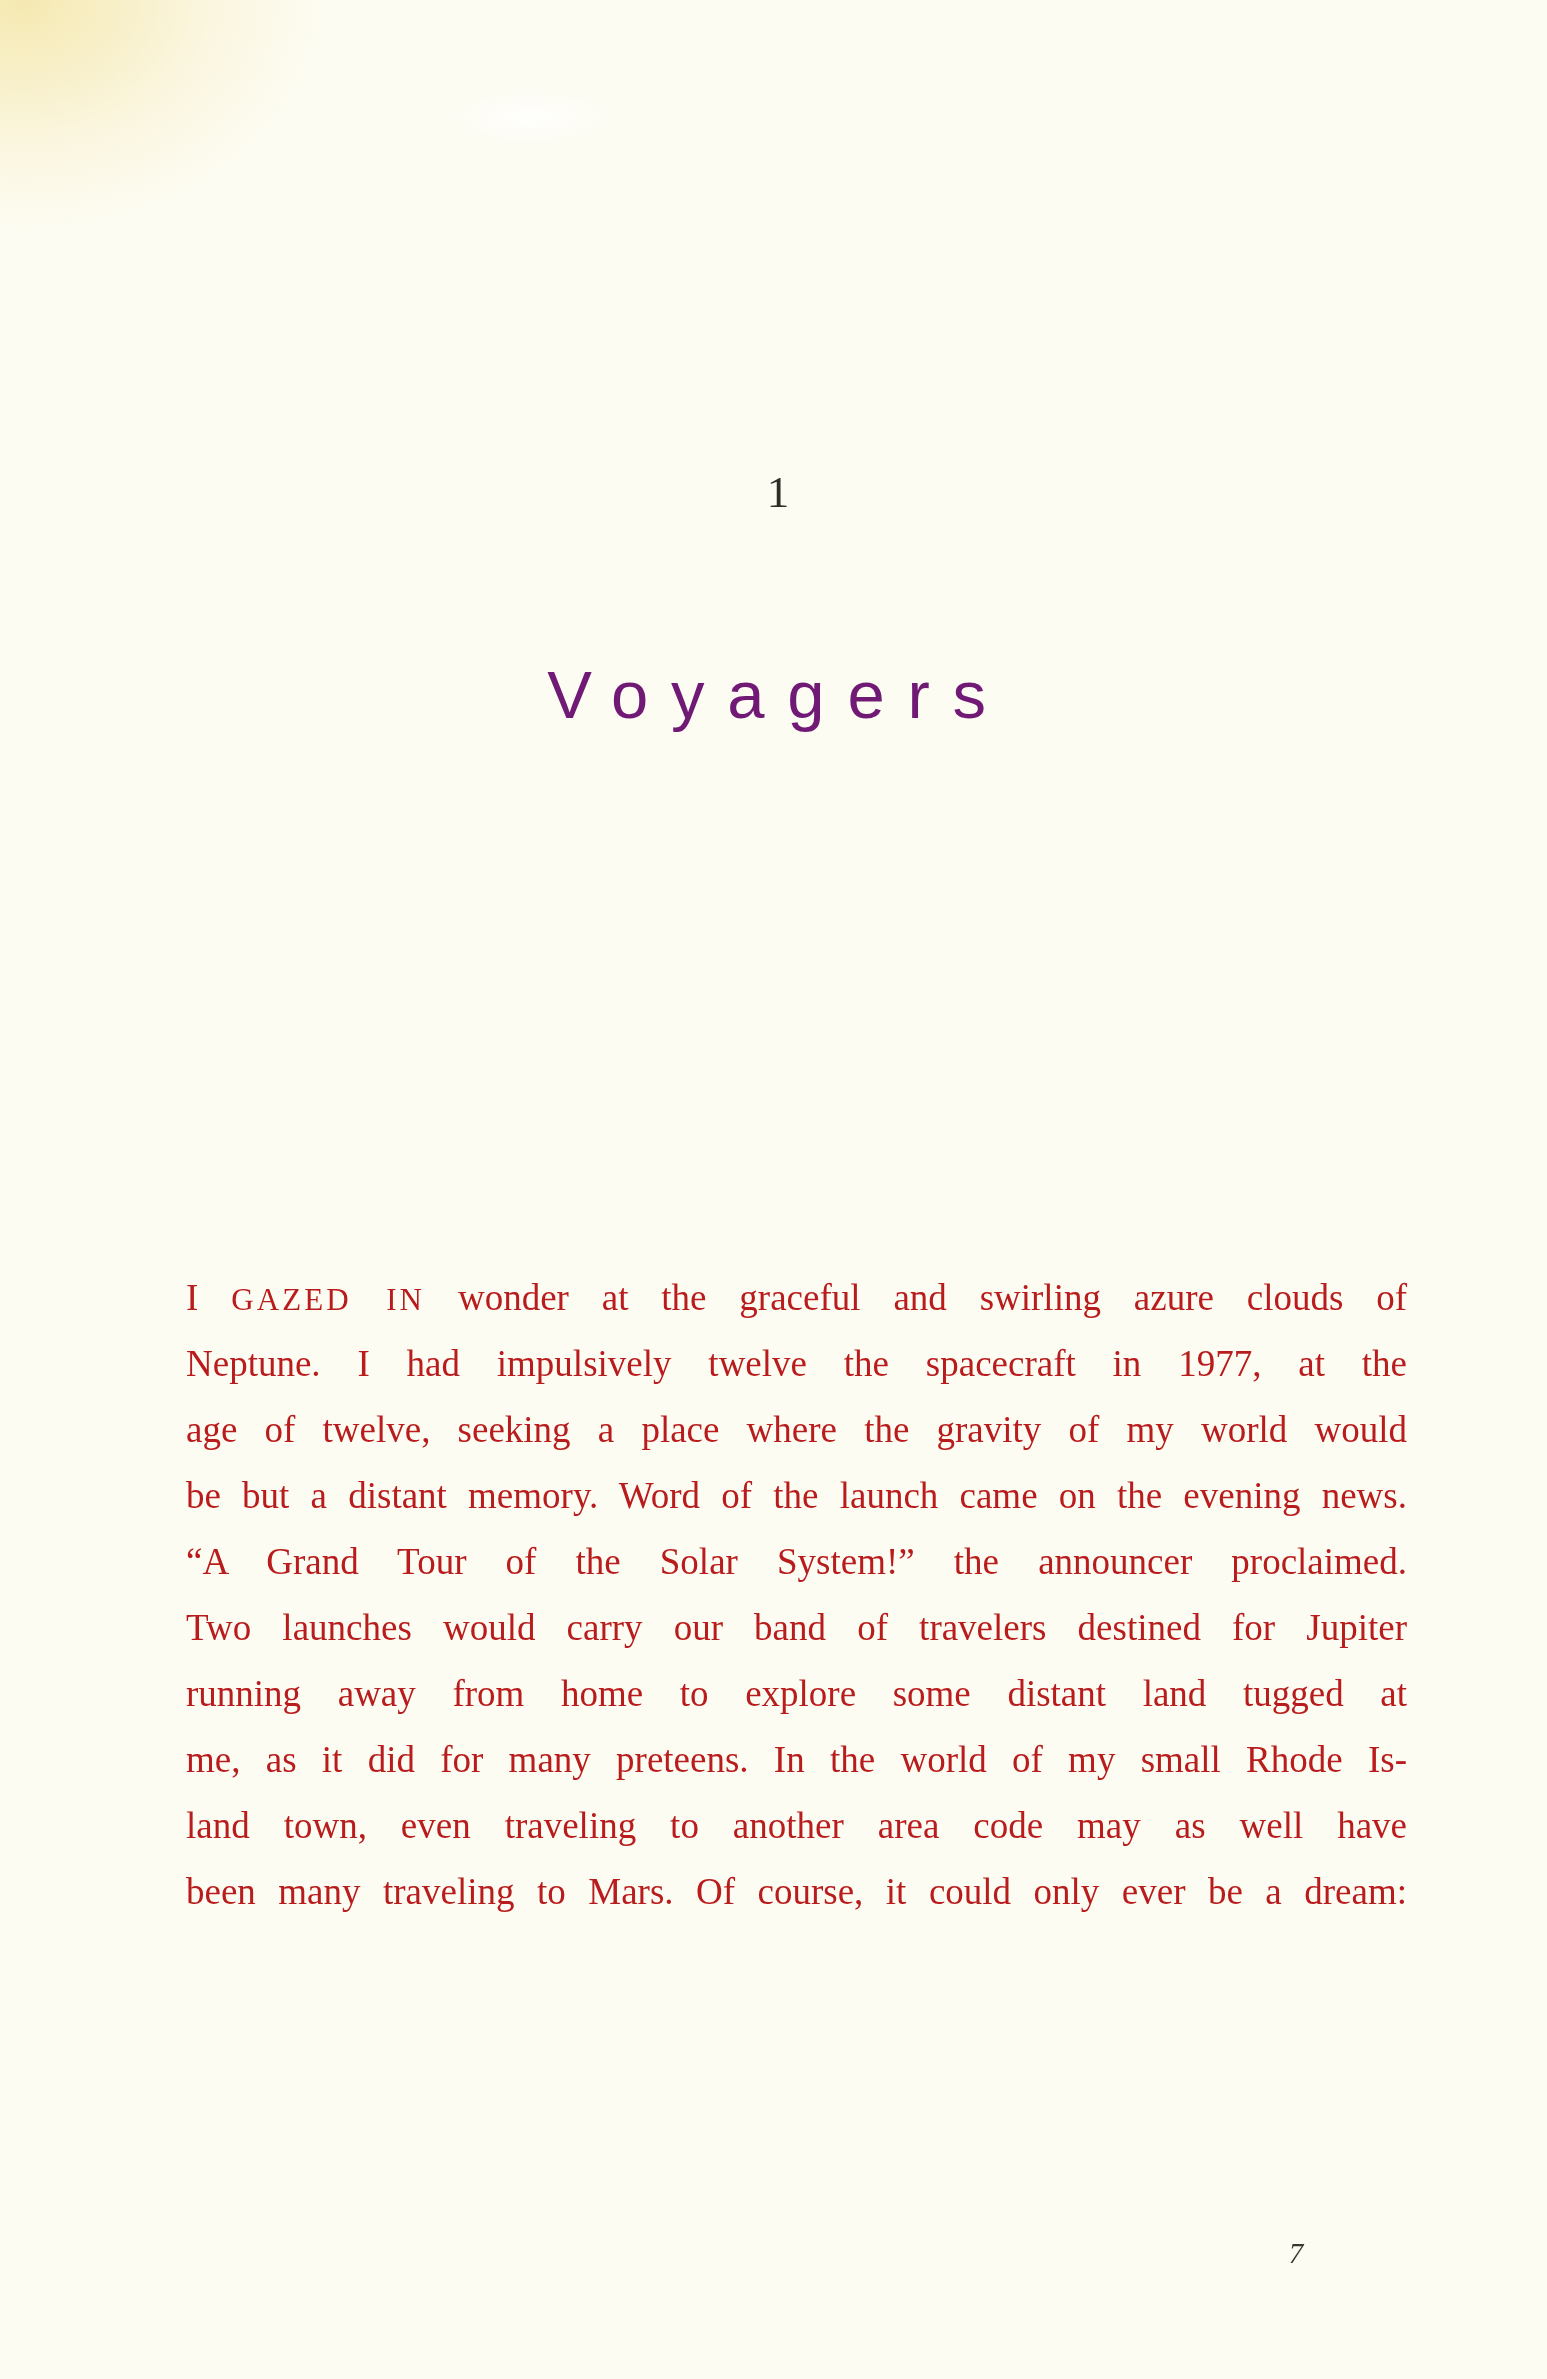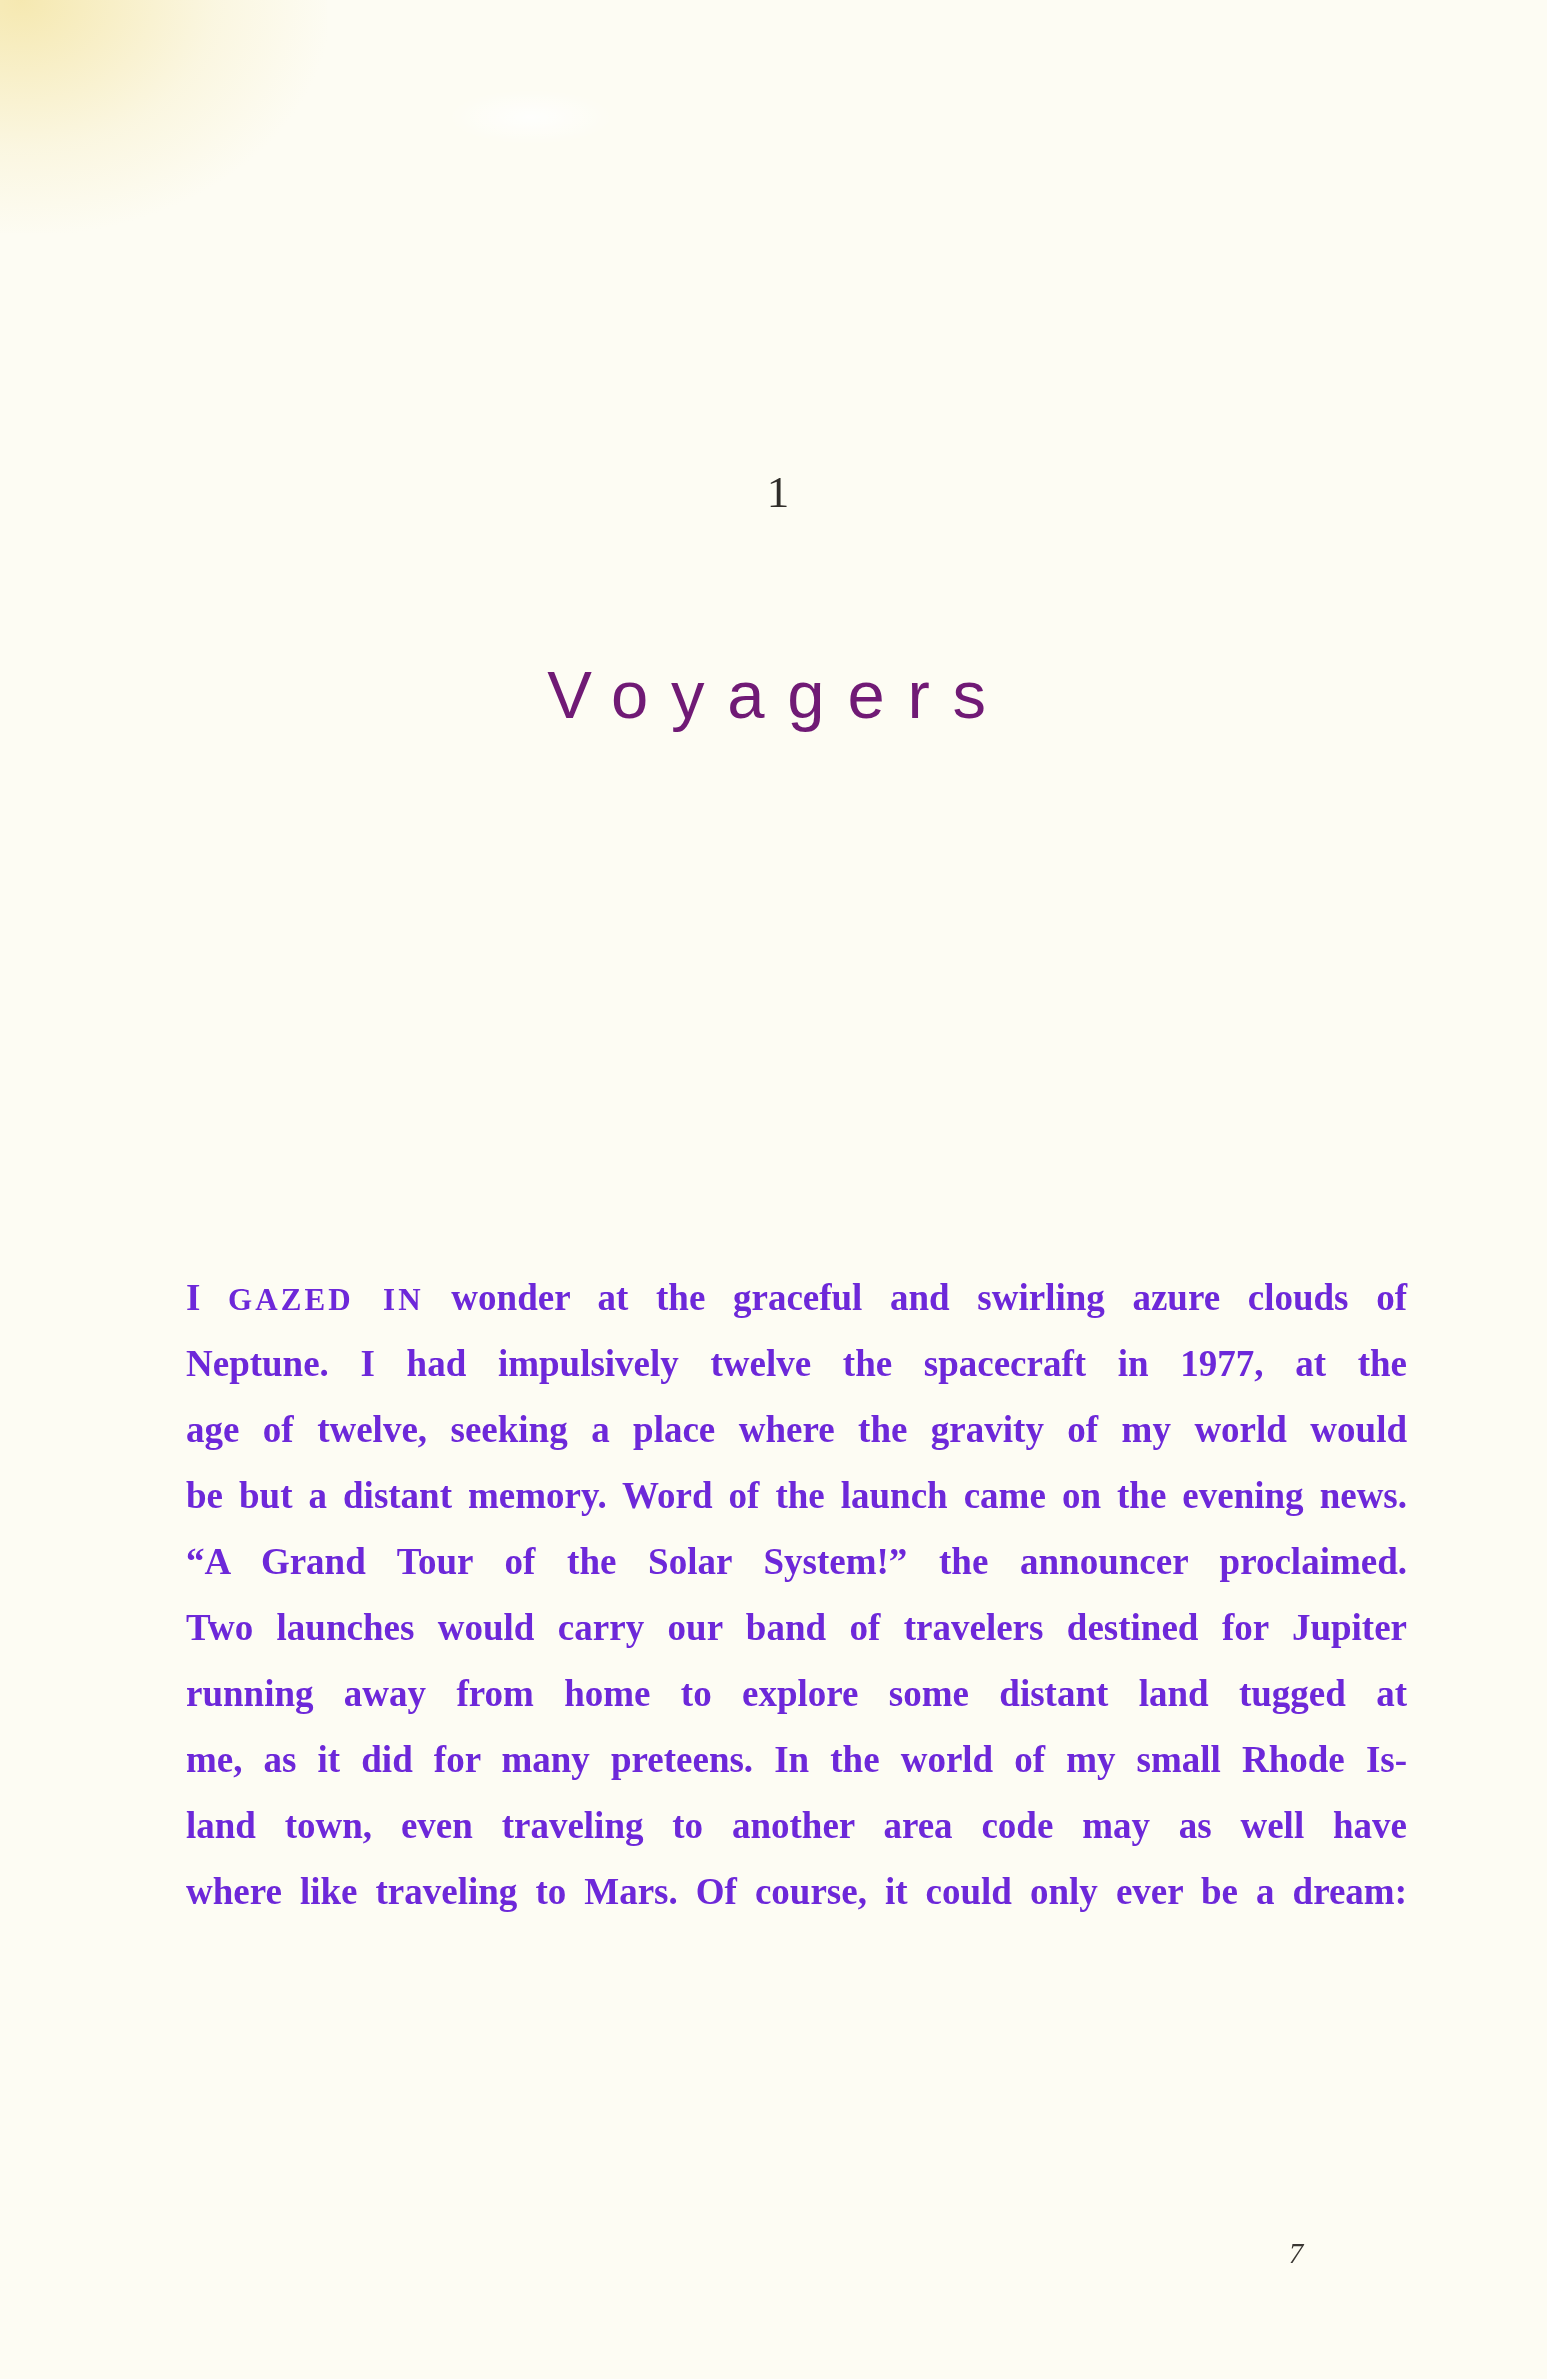--- a/index.html
+++ b/index.html
@@ -61,22 +61,21 @@
     line-height: 84px;
     letter-spacing: 0.34em;
     color: #701a75;
   }
   .body-text {
     position: absolute;
     left: 186px;
     top: 1265px;
     width: 1221px;
     font-size: 37px;
-    color: #6d28d9;
-    font-weight: bold;
+    color: #b91c1c;
   }
   .text-line {
     height: 66px;
     line-height: 66px;
     text-align: justify;
     text-align-last: justify;
     white-space: nowrap;
   }
   .smallcaps {
     font-size: 31px;
@@ -108,19 +107,19 @@
   <div class="body-text">
     <div class="text-line"><span>I </span><span class="smallcaps">GAZED IN</span><span> wonder at the graceful and swirling azure clouds of</span></div>
     <div class="text-line">Neptune. I had impulsively twelve the spacecraft in 1977, at the</div>
     <div class="text-line">age of twelve, seeking a place where the gravity of my world would</div>
     <div class="text-line">be but a distant memory. Word of the launch came on the evening news.</div>
     <div class="text-line">“A Grand Tour of the Solar System!” the announcer proclaimed.</div>
     <div class="text-line">Two launches would carry our band of travelers destined for Jupiter</div>
     <div class="text-line">running away from home to explore some distant land tugged at</div>
     <div class="text-line">me, as it did for many preteens. In the world of my small Rhode Is-</div>
     <div class="text-line">land town, even traveling to another area code may as well have</div>
-    <div class="text-line">where like traveling to Mars. Of course, it could only ever be a dream:</div>
+    <div class="text-line">been many traveling to Mars. Of course, it could only ever be a dream:</div>
   </div>
 
   <div class="page-number">7</div>
 
 </div>
 
 
 </body></html>

